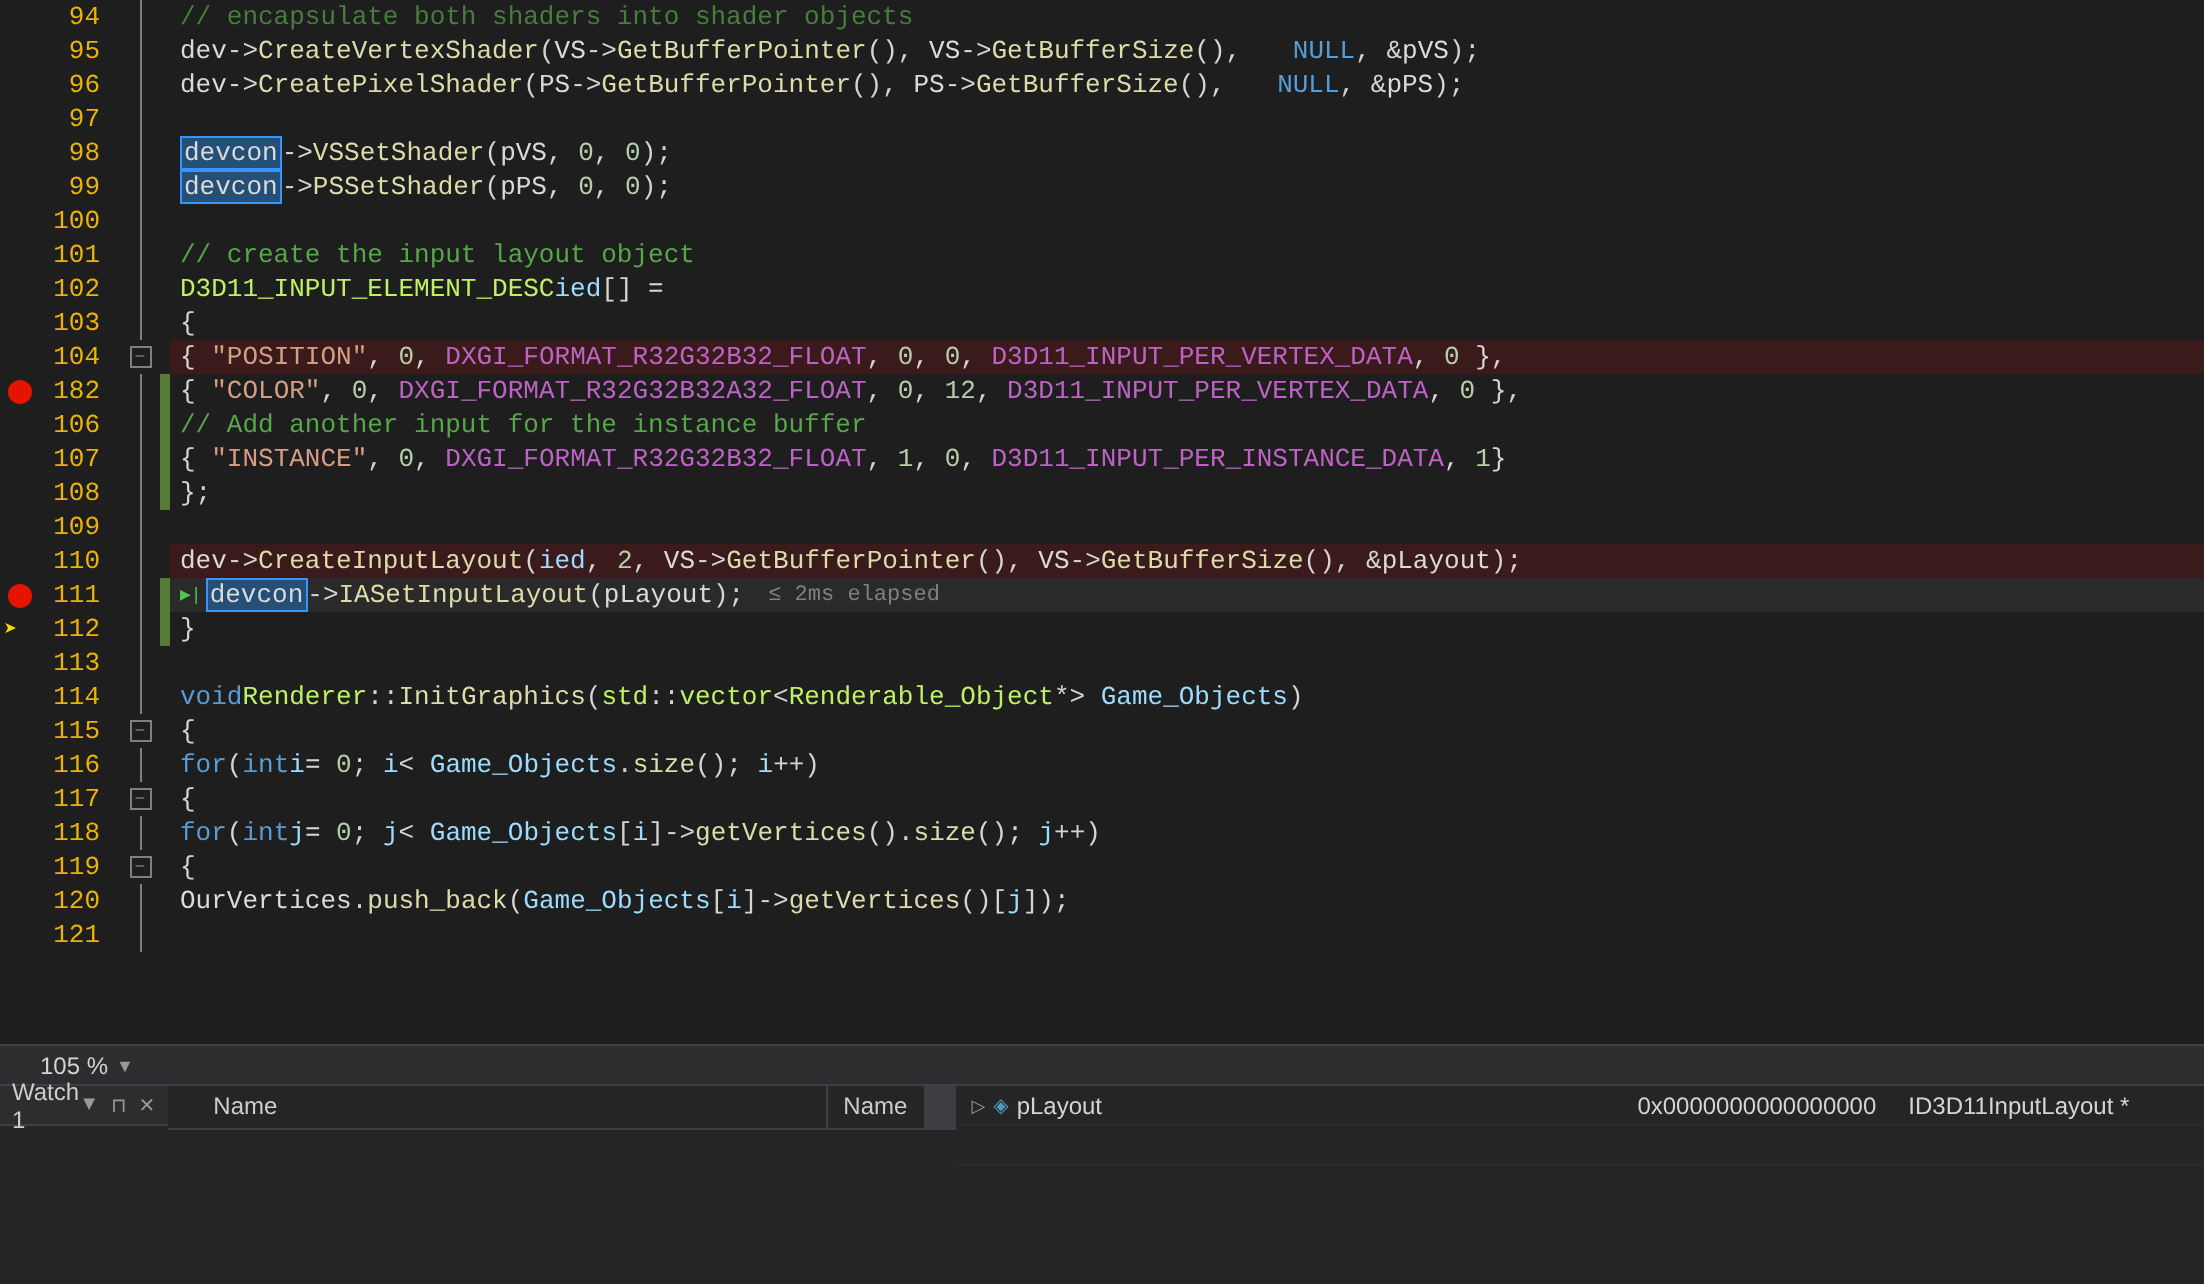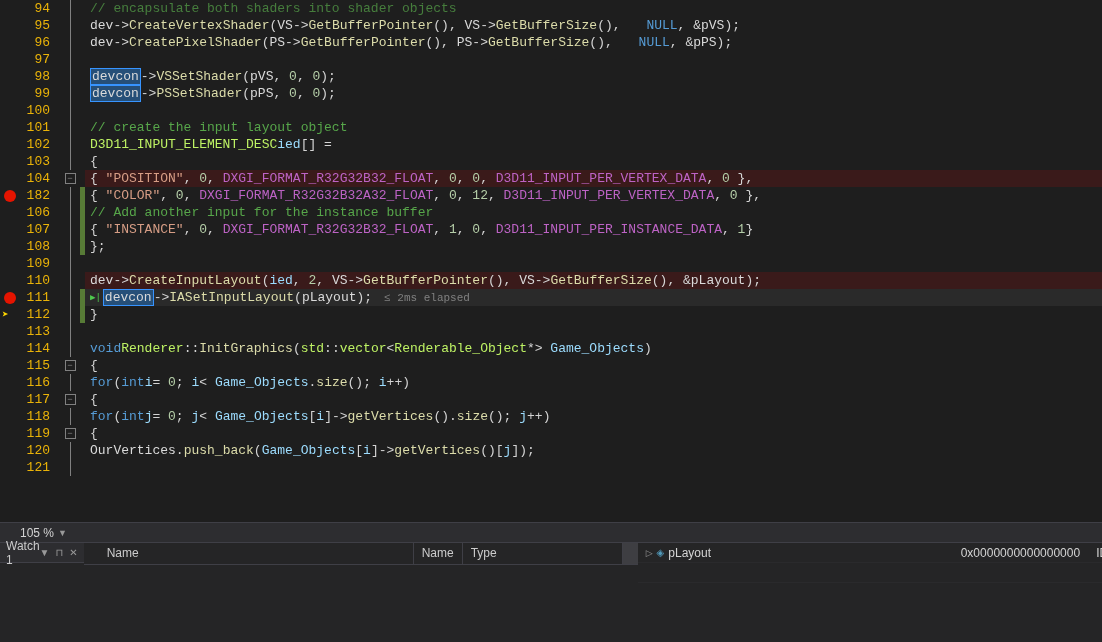--- a/index.html
+++ b/index.html
@@ -195,21 +195,21 @@
 .watch-col.value-col { flex: 1; }
 .watch-col.type-col { width: 160px; }
 .watch-row {
   height: 20px;
   display: flex;
   align-items: center;
   border-bottom: 1px solid #2a2a2c;
 }
 .watch-cell { padding: 2px 8px; color: #d4d4d4; }
 .watch-cell.name-col { width: 315px; display: flex; align-items: center; gap: 4px; }
-.watch-cell.value-col { flex: 1; }
+.watch-cell.value-col { flex: 1; margin-left: 18px; }
 .watch-cell.type-col { width: 160px; }
 .expander { color: #999; font-size: 9px; cursor: pointer; }
 .var-icon { color: #519aba; font-size: 10px; }
 .output-toolbar {
   height: 24px;
   display: flex;
   align-items: flex-end;
   padding: 0 6px;
   gap: 6px;
   color: #ccc;
@@ -507,21 +507,20 @@
       <span class="panel-title">Watch 1</span>
       <div class="panel-controls">
         <span>▼</span>
         <span>⊓</span>
         <span>✕</span>
       </div>
     </div>
     <div class="watch-columns">
       <div class="watch-col name-col">Name</div>
       <div class="watch-col value-col">Name</div>
-      <div class="watch-col type-col">Type</div>
       <div class="scrollbar-track"></div>
     </div>
     <div id="watch-rows">
         <div class="watch-row">
           <div class="watch-cell name-col">
             <span class="expander">▷</span>
             <span class="var-icon">◈</span>
             <span>pLayout</span>
           </div>
           <div class="watch-cell value-col">0x0000000000000000 <null></null></div>

